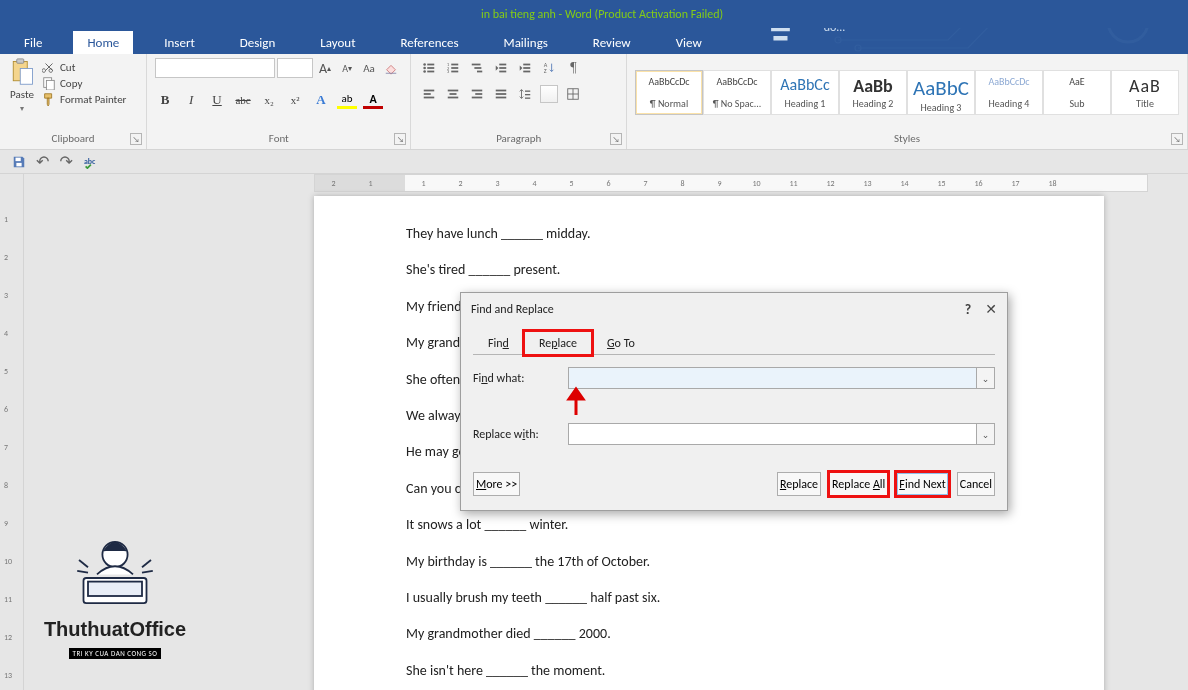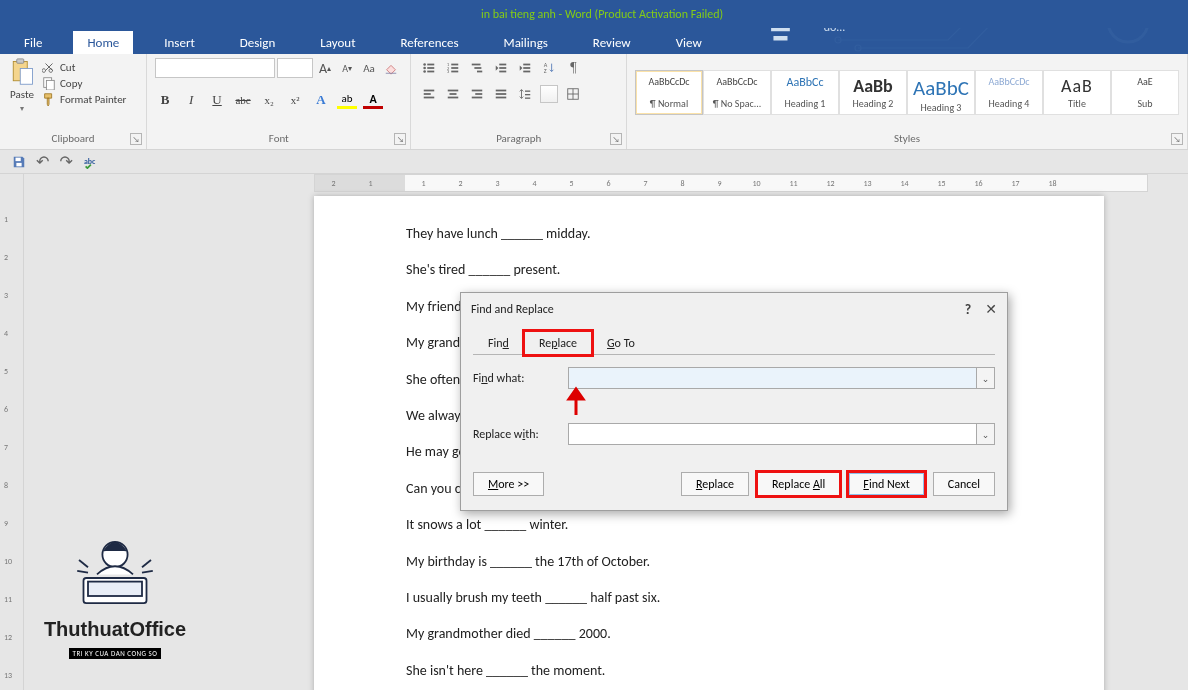--- a/index.html
+++ b/index.html
@@ -47,21 +47,21 @@
 
 .para-row { display:flex; align-items:center; gap:4px; }
 .para-row .pb { width:20px; height:20px; display:flex; align-items:center; justify-content:center; color:#666; }
 .para-row .pb svg { width:14px; height:14px; fill:#666; }
 .shade { width:18px; height:18px; background:linear-gradient(#fff,#f0f0f0); border:1px solid #c6c6c6; }
 
 
 .styles-gallery { display:flex; gap:0; }
 .style-tile { width:68px; height:45px; border:1px solid #e0e0e0; background:#fff; display:flex; flex-direction:column; align-items:center; justify-content:space-between; padding:4px 2px; font-size:10px; color:#555;margin-top:12px; }
 .style-tile .prev { font-family:"Calibri",sans-serif; color:#444; }
-.style-tile .prev.h1 { color:#2e74b5; font-size:12px; }
+.style-tile .prev.h1 { color:#2e74b5; font-size:16px; }
 .style-tile .prev.h2 { font-size:18px; font-weight:600; color:#333; }
 .style-tile .prev.h3 { color:#2e74b5; font-size:21px; }
 .style-tile .prev.h4 { color:#8eaad4; }
 .style-tile .prev.title { font-size:18px; letter-spacing:1px; color:#333; }
 .style-tile.sel { border:1px solid #c5c5c5; box-shadow:inset 0 0 0 1px #fbe2a8; }
 
 
 .qat { height:24px; background:#e6e6e6; border-bottom:1px solid #d4d4d4; display:flex; align-items:center; gap:10px; padding-left:12px; color:#666; }
 .qat svg { width:14px; height:14px; fill:#666; }
 
@@ -93,21 +93,21 @@
 .red-box { outline:3px solid #e11; outline-offset:-1px; }
 .dlg-body { border-top:1px solid #b5b5b5; margin:0 12px; padding:12px 0 10px 0; position:relative; top:-1px; }
 .field-row { display:flex; align-items:center; gap:23px; margin-bottom:8px; }
 .field-row label { width:72px; text-align:left; }
 .field-row .combo { flex:1; height:22px; border:1px solid #a9a9a9; background:#fff; display:flex; align-items:center; }
 .field-row .combo input { flex:1; border:none; outline:none; height:100%; padding:0 4px; font-size:12px; background:transparent; }
 .field-row .combo .dd { width:18px; height:100%; border-left:1px solid #a9a9a9; display:flex; align-items:center; justify-content:center; color:#555; font-size:9px; background:#f4f4f4; }
 .arrow-anno { position:absolute; left:92px; top:30px; }
 .arrow-anno svg { width:22px; height:30px; }
 .dlg-footer { display:flex; justify-content:space-between; padding:8px 12px 14px 12px; }
-.dlg-btn { height:24px; padding:0 14px; border:1px solid #adadad; background:#f8f8f8; font-size:12px; cursor:pointer; }
+.dlg-btn { height:24px; padding:0 2px; border:1px solid #adadad; background:#f8f8f8; font-size:12px; cursor:pointer; }
 .dlg-btn.primary { border:1px solid #2b79c2; box-shadow:inset 0 0 0 1px #8ec0eb; }
 .btn-group { display:flex; gap:8px; }
 .ul-letter { text-decoration:underline; }
 
 
 .bg-deco { position:absolute; top:0; right:0; width:360px; height:54px; pointer-events:none; opacity:0.35; }
 .spacer-gap { height:26px; }
 </style>
 </head>
 <body>
@@ -350,26 +350,26 @@
           </div>
         <div class="style-tile">
             <div class="prev h3">AaBbC</div>
             <div>Heading 3</div>
           </div>
         <div class="style-tile">
             <div class="prev h4">AaBbCcDc</div>
             <div>Heading 4</div>
           </div>
         <div class="style-tile">
+            <div class="prev">AaE</div>
+            <div>Sub</div>
+          </div>
+        <div class="style-tile">
             <div class="prev title">AaB</div>
             <div>Title</div>
-          </div>
-        <div class="style-tile">
-            <div class="prev">AaE</div>
-            <div>Sub</div>
           </div>
       </div>
     </div>
     <div class="rgroup-label">Styles</div>
     <div class="dlaunch">↘</div>
   </div>
 </div>
 
 <div class="qat">
   <svg viewBox="0 0 16 16">

